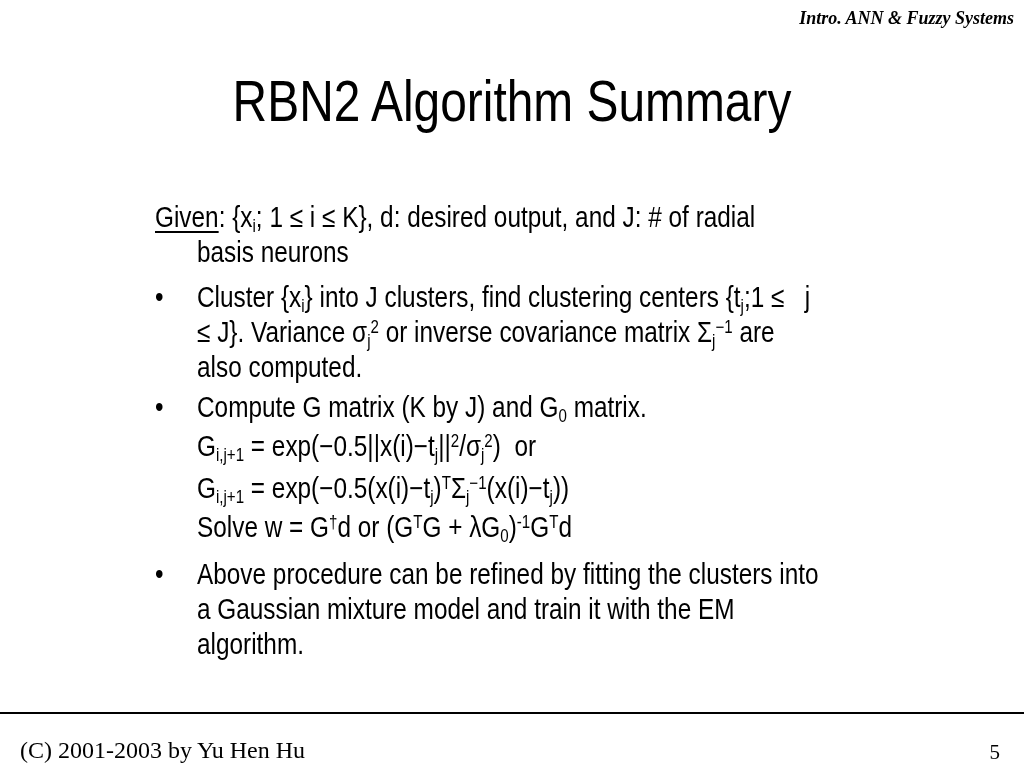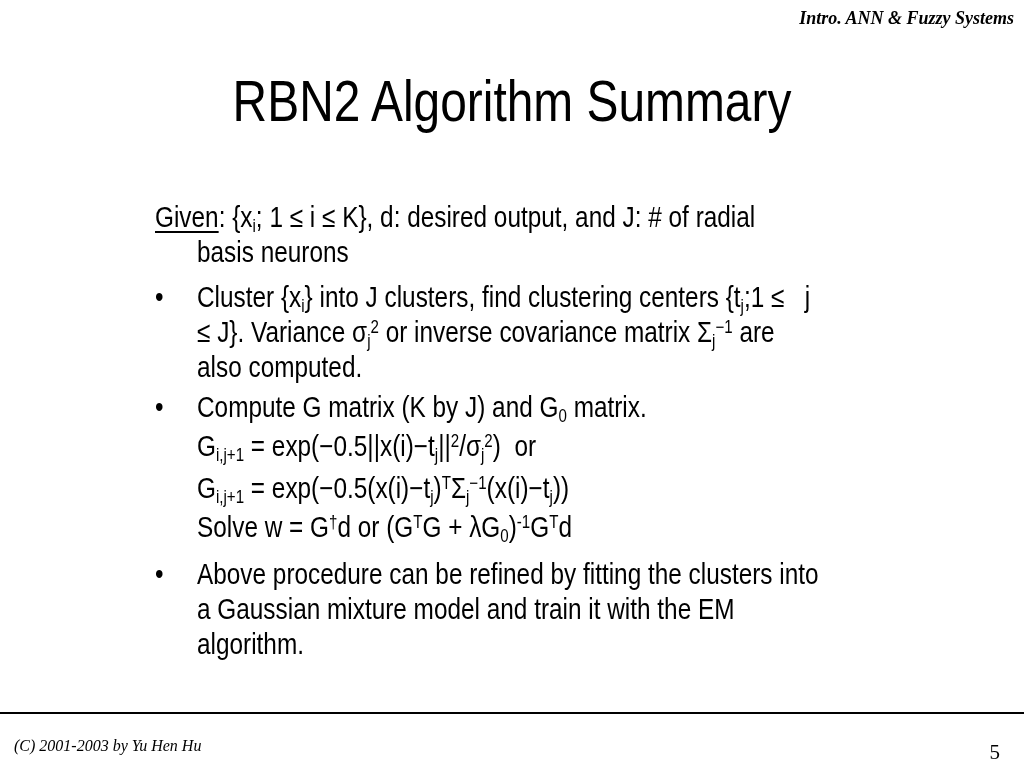--- a/index.html
+++ b/index.html
@@ -47,24 +47,23 @@
   sup {
     font-size: 62%; line-height: 0;
     position: relative; top: -0.5em; vertical-align: baseline;
   }
   u { text-underline-offset: 4px; }
   .footer-divider {
     position: absolute; left: 0; top: 712px;
     width: 1024px; height: 2px; background: #000000;
   }
   .footer-copyright {
-    position: absolute; left: 14px; top: 737px;
+    position: absolute; left: 20px; top: 737px;
     font-family: "Liberation Serif", serif;
-    font-size: 16px;
-    font-style: italic;
+    font-size: 24px;
   }
   .footer-page {
     position: absolute; right: 24px; top: 740px;
     font-family: "Liberation Serif", serif;
     font-size: 21px;
   }
 </style>
 </head>
 <body>
 

